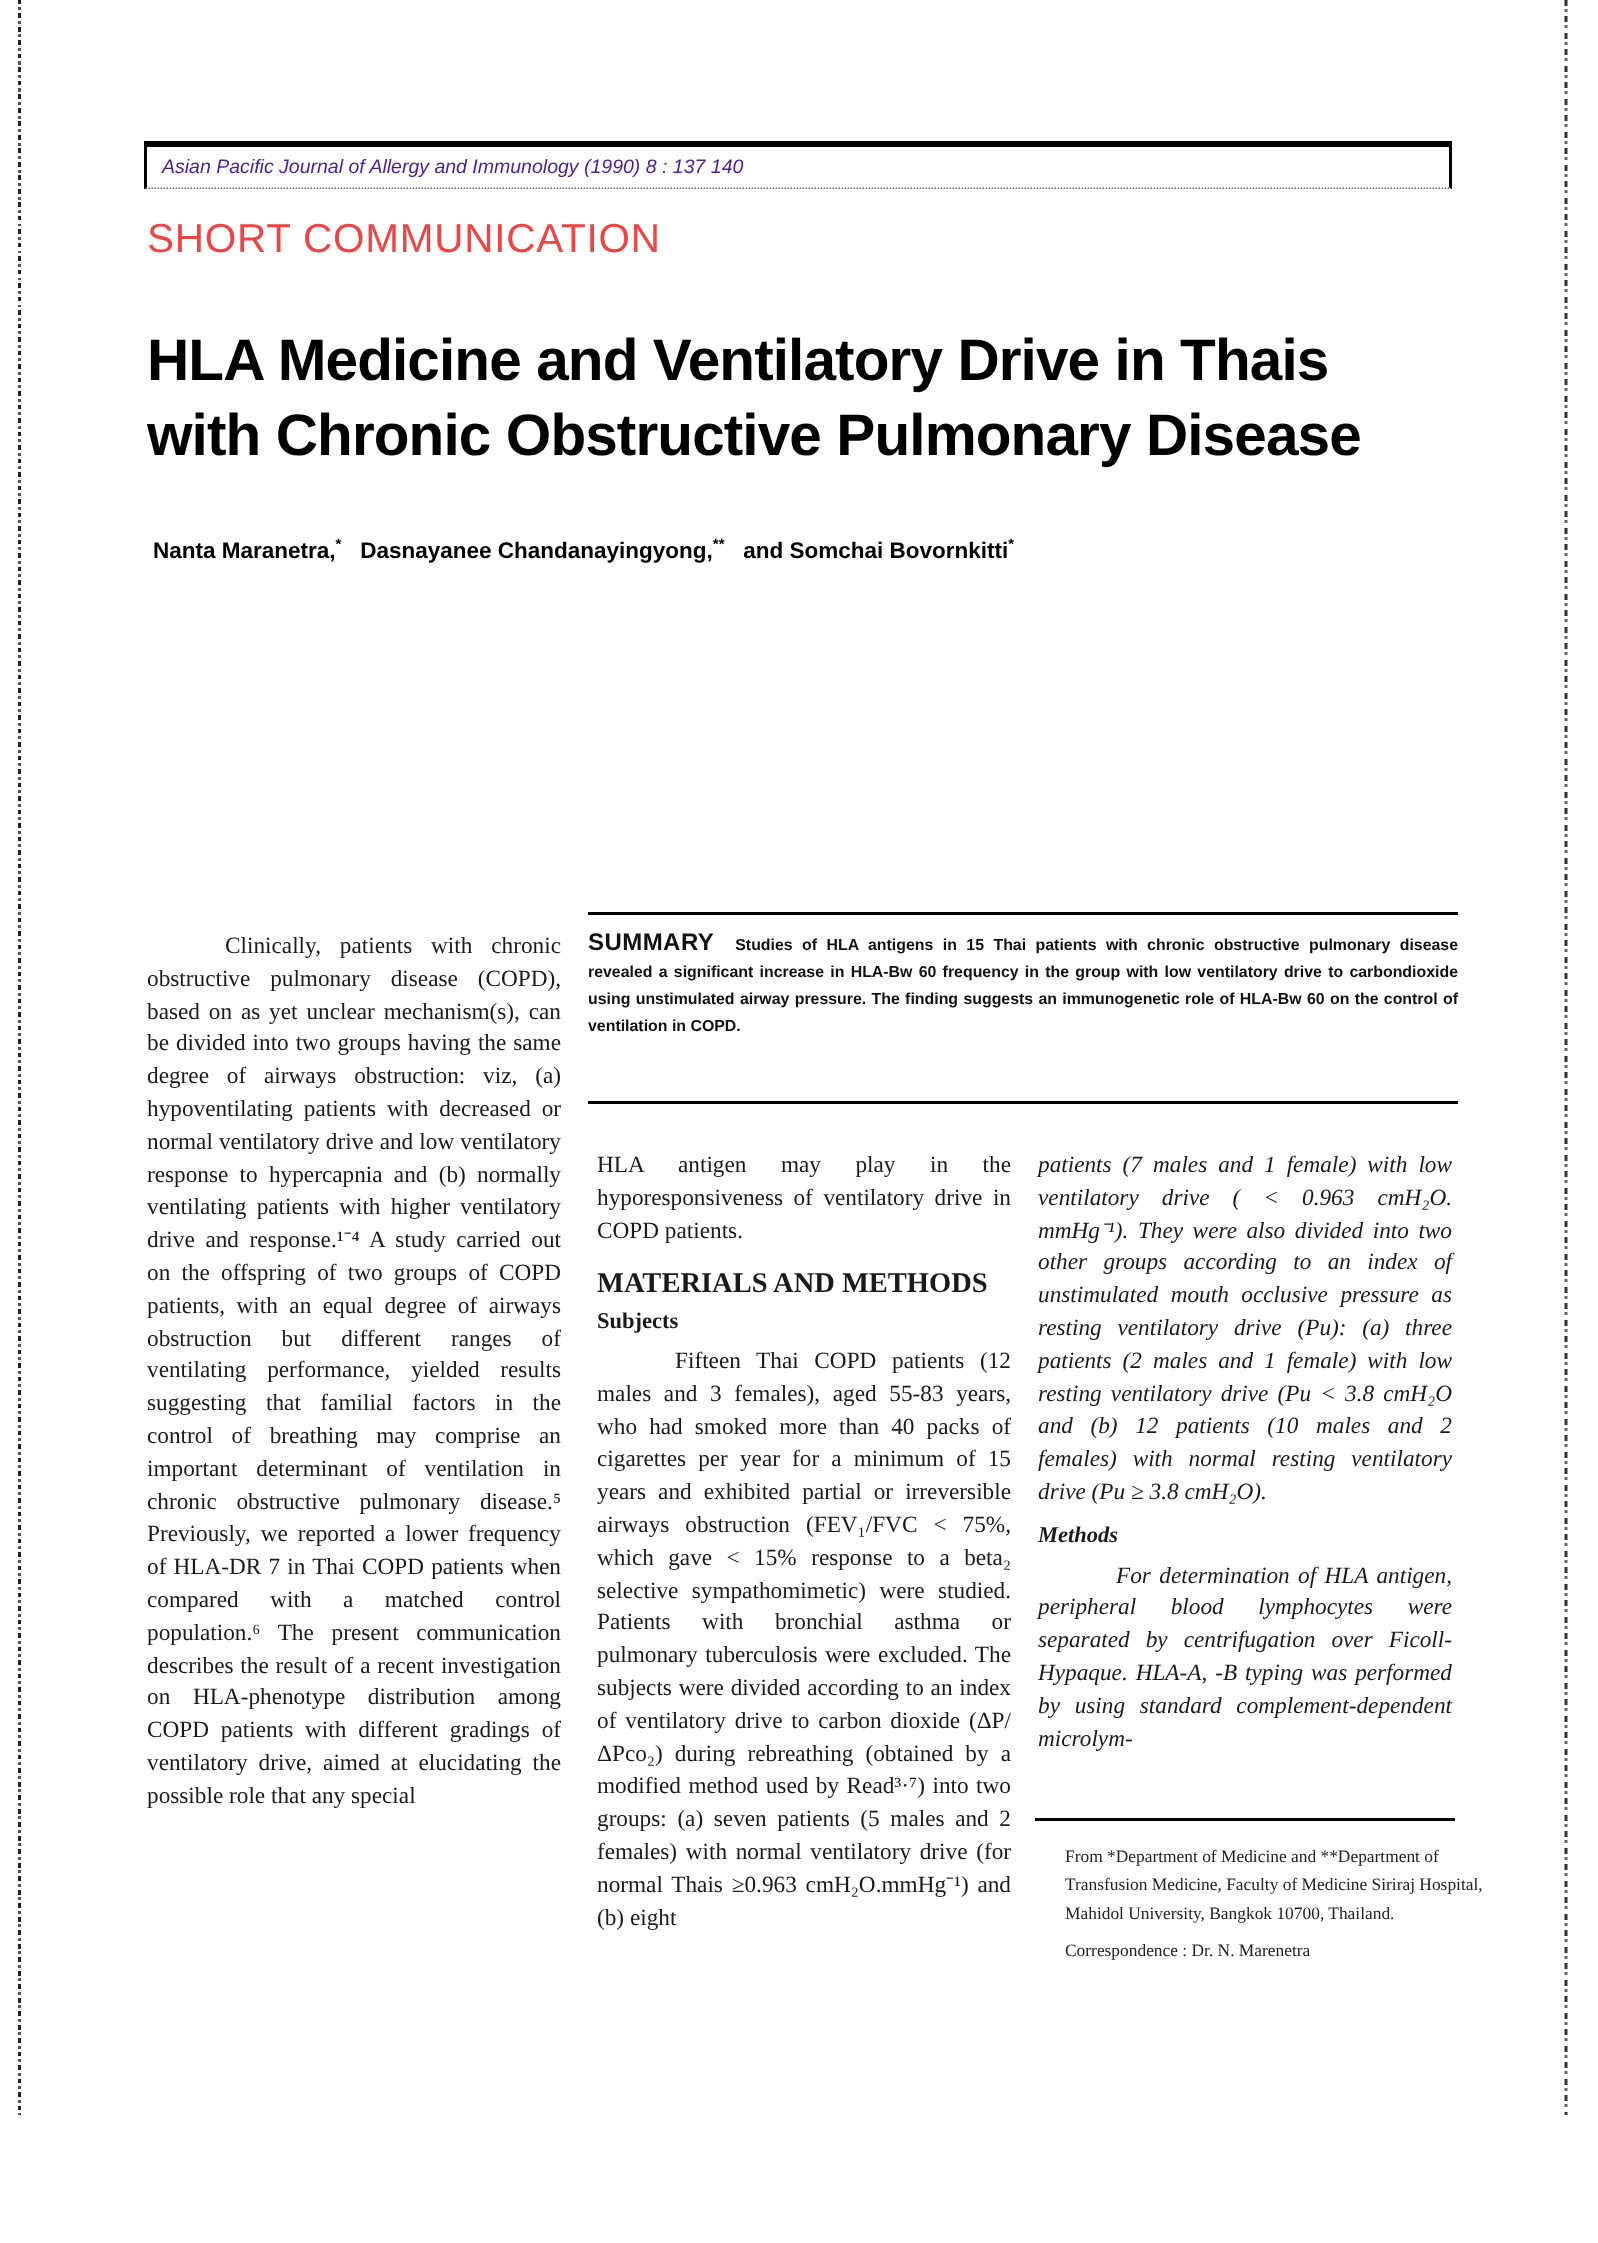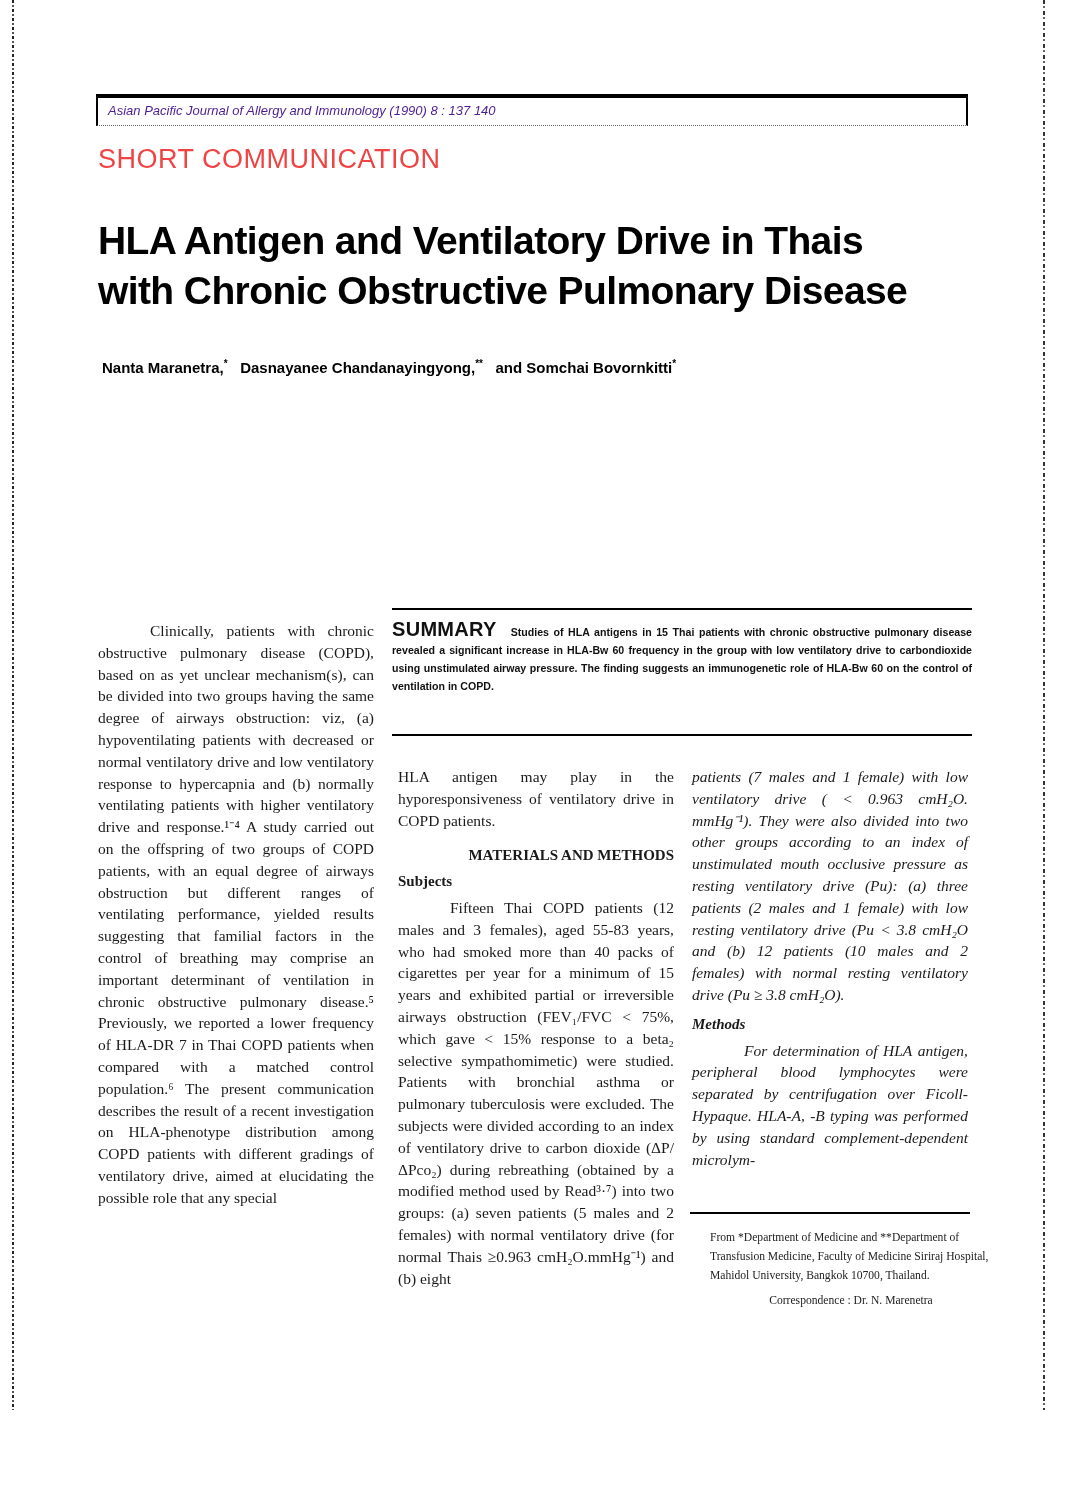--- a/index.html
+++ b/index.html
@@ -50,50 +50,50 @@
     position: absolute; left: 392px; top: 608px; width: 580px; height: 2px; background: #000;
   }
   .summary-rule-bottom {
     position: absolute; left: 392px; top: 734px; width: 580px; height: 2px; background: #000;
   }
   .summary {
     position: absolute; left: 392px; top: 620px; width: 580px;
     font-family: "Liberation Sans", sans-serif; font-weight: bold; font-size: 10.6px;
     line-height: 18px; text-align: justify; color: #111;
   }
-  .summary-label { font-size: 20px; letter-spacing: 0.3px; margin-right: 14px; }
+  .summary-label { font-size: 16px; letter-spacing: 0.3px; margin-right: 14px; }
   .heading-center {
-    text-align: right; font-weight: bold; font-size: 15px; margin-top: 14px; margin-bottom: 4px;
+    text-align: left; font-weight: bold; font-size: 19px; margin-top: 14px; margin-bottom: 4px;
   }
   .subheading { font-weight: bold; font-size: 15px; margin-bottom: 4px; }
   .subheading-right { font-weight: bold; font-size: 15px; margin-top: 8px; margin-bottom: 4px; }
   .footnote-rule {
     position: absolute; left: 690px; top: 1212px; width: 280px; height: 2px; background: #000;
   }
   .footnote {
     position: absolute; left: 692px; top: 1228px; width: 282px;
     font-family: Liberation Serif, serif; font-size: 11.6px; line-height: 19px; color: #222; margin-left: 18px;
   }
   .footnote p { margin: 0; }
-  .footnote .corr { margin-top: 6px; text-align: center; }
+  .footnote .corr { margin-top: 6px; }
 </style>
 </head>
 <body>
 
 <div class="scan-edge-left"></div>
 <div class="scan-edge-right"></div>
 
 <div class="journal-bar">
   <span class="journal-citation">Asian Pacific Journal of Allergy and Immunology (1990) 8 : 137 140</span>
 </div>
 
 <div class="section-label">SHORT COMMUNICATION</div>
 
 <h1 class="title" style="margin:0;">
-  <span>HLA Antigen and Ventilatory Drive in Thais</span><br>
+  <span>HLA Medicine and Ventilatory Drive in Thais</span><br>
   <span>with Chronic Obstructive Pulmonary Disease</span>
 </h1>
 
 <div class="authors">
   <span>Nanta Maranetra,</span><sup>*</sup>&nbsp;&nbsp;
   <span>Dasnayanee Chandanayingyong,</span><sup>**</sup>&nbsp;&nbsp;
   <span>and  Somchai Bovornkitti</span><sup>*</sup>
 </div>
 
 <div class="summary-rule-top"></div>

